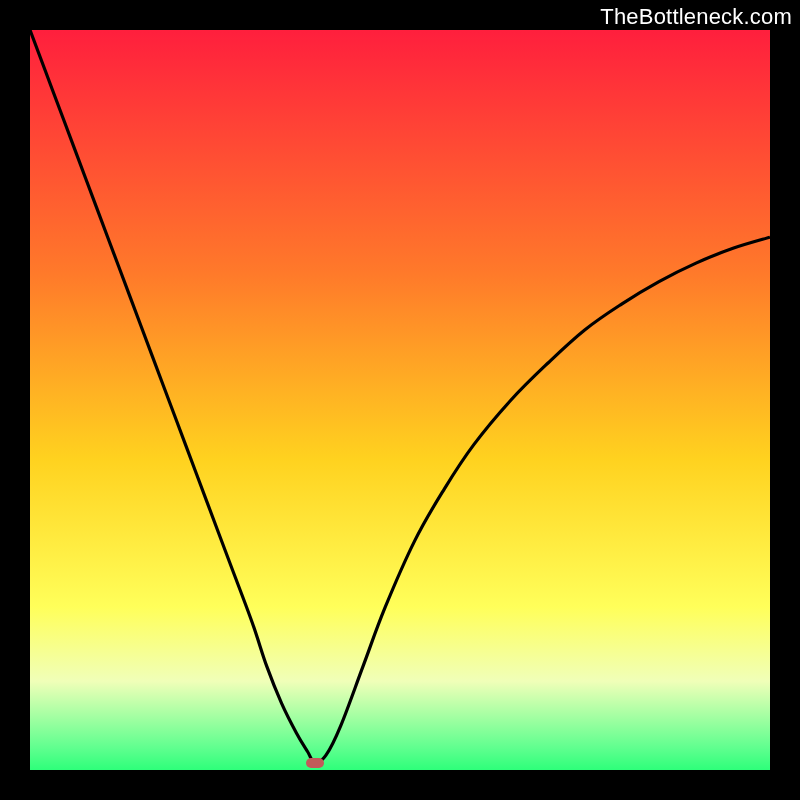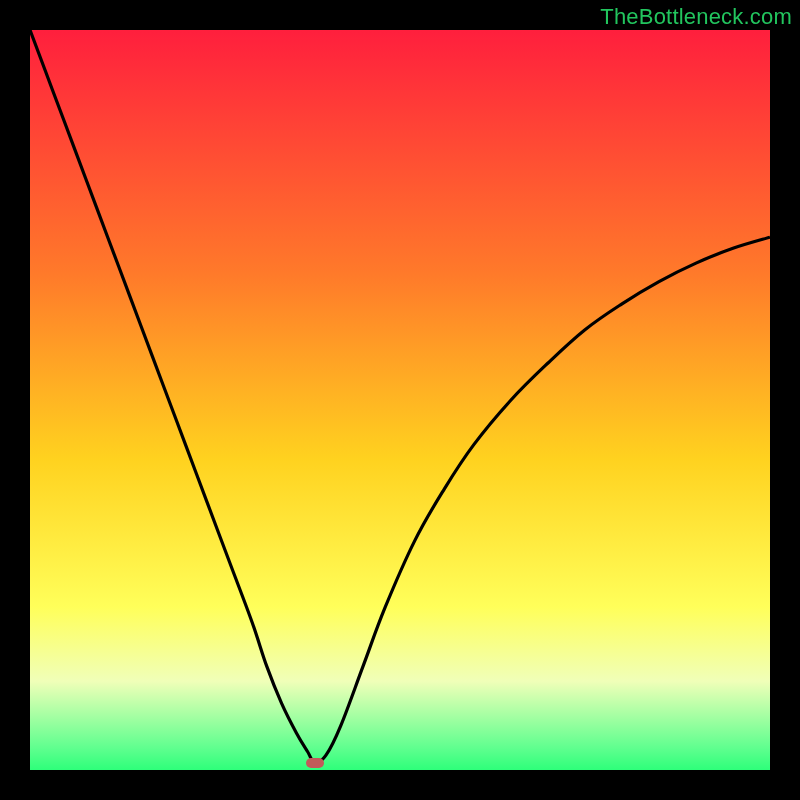--- a/index.html
+++ b/index.html
@@ -9,21 +9,21 @@
     height: 800px;
     background: #000;
     position: relative;
     overflow: hidden;
     font-family: Arial, Helvetica, sans-serif;
   }
   .watermark {
     position: absolute;
     top: 4px;
     right: 8px;
-    color: #22c55e;
+    color: #ffffff;
     font-size: 22px;
     font-weight: 500;
     z-index: 5;
     letter-spacing: 0.2px;
   }
   .outer {
     position: absolute;
     inset: 0;
     background: #000;
   }

